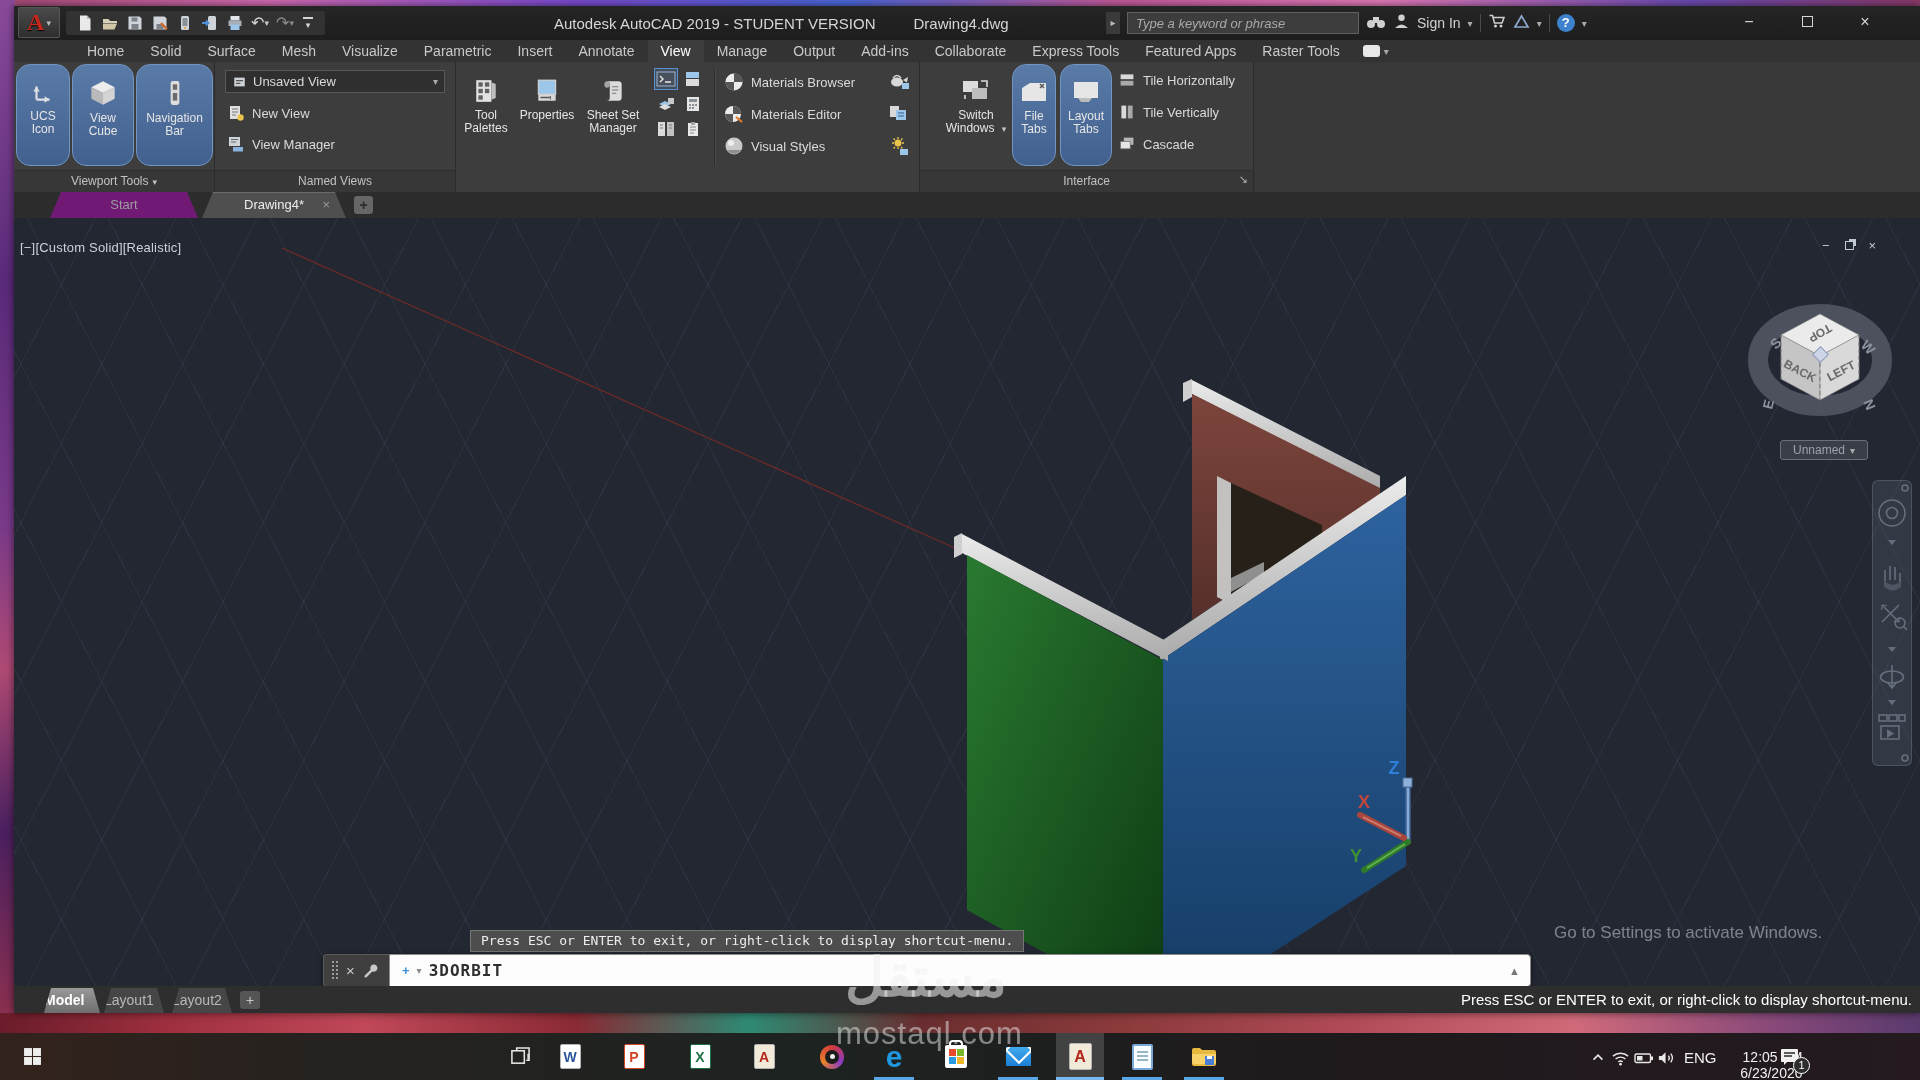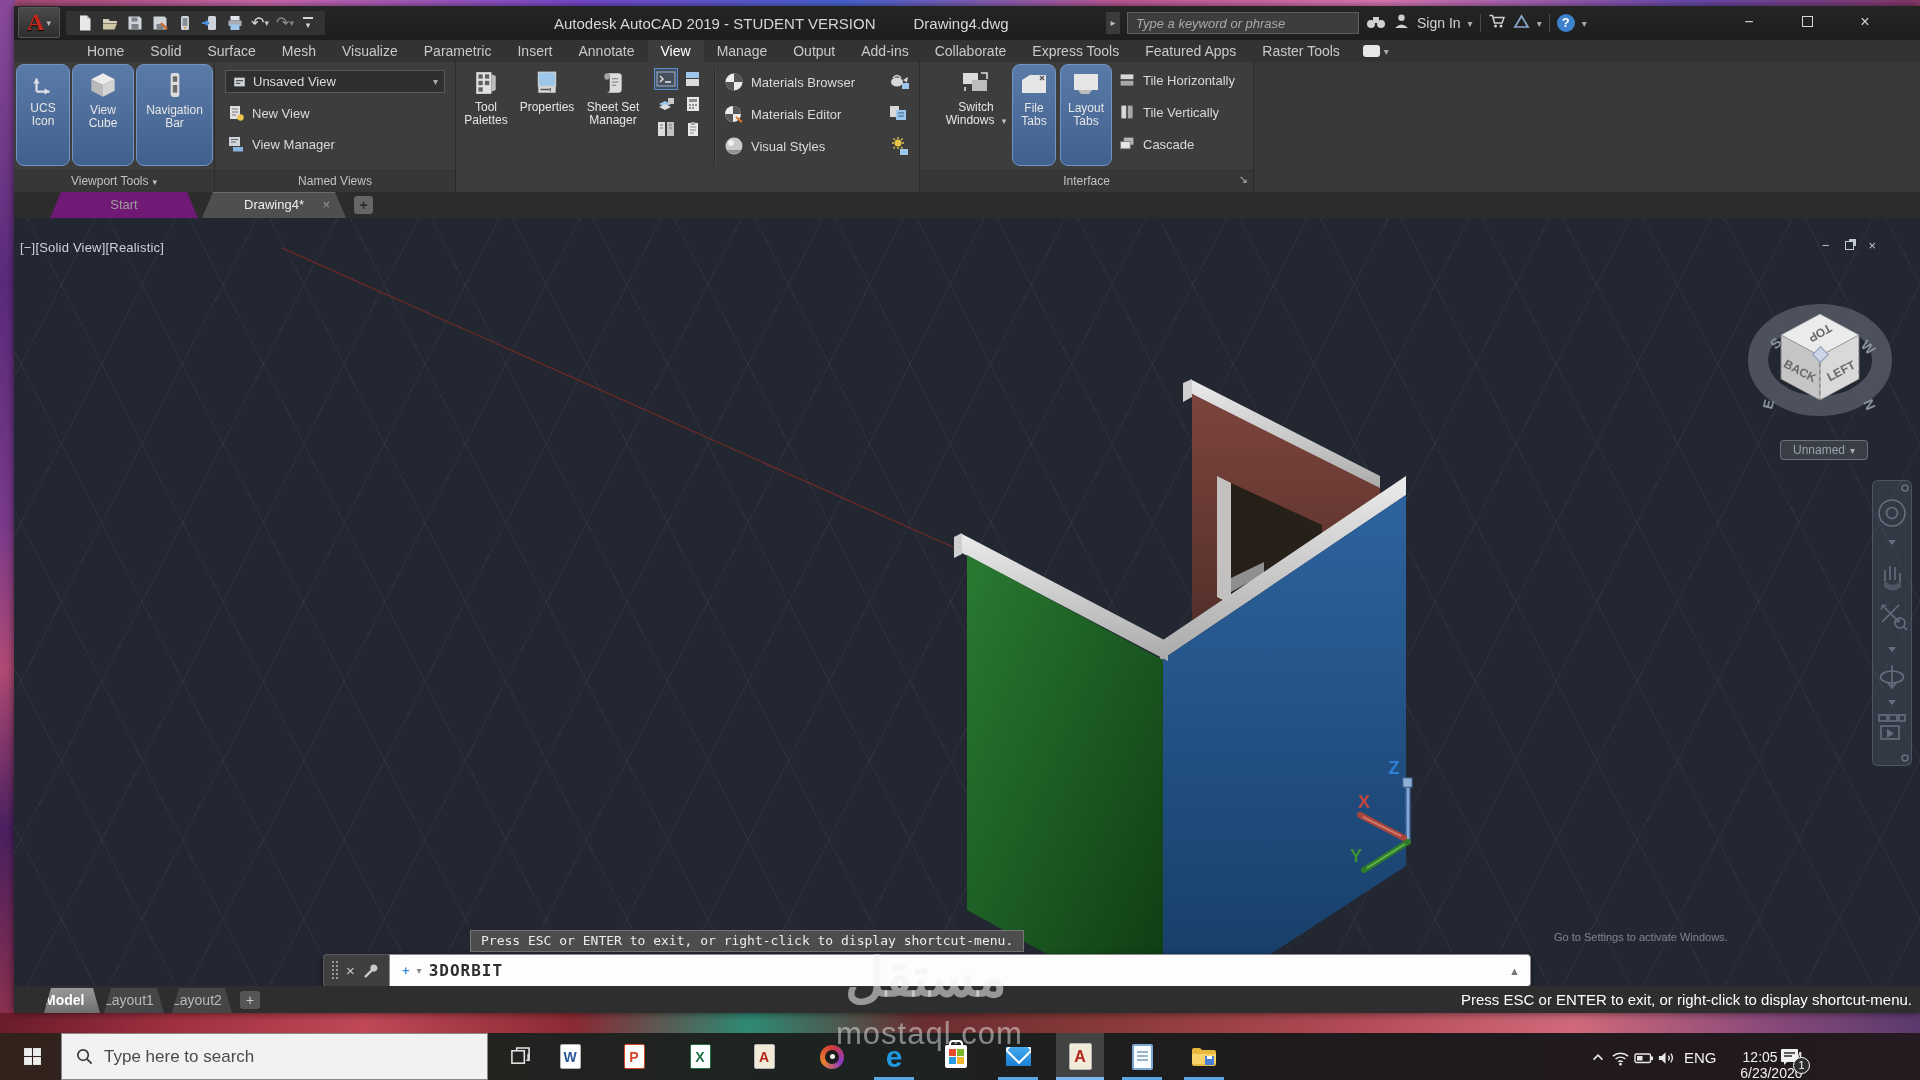--- a/index.html
+++ b/index.html
@@ -48,21 +48,21 @@
   .rtab{padding:0 13px;font-size:14px;line-height:22px;color:#c9c9c9;white-space:nowrap}
   .rtab.on{background:#3d3d3d;color:#fff}
   .tab-extra{display:flex;align-items:center;gap:4px;margin-left:10px}
   .tab-blob{width:17px;height:12px;background:#e8e8e8;border-radius:3px}
   
   .ribbon{position:absolute;left:0;top:56px;width:100%;height:130px;background:#383838}
   .panel{position:absolute;top:0;height:130px;background:#3d3d3d;border-right:1px solid #2b2b2b}
   .pfoot{position:absolute;left:0;bottom:0;width:100%;height:22px;background:#373737;border-top:1px solid #2f2f2f;text-align:center;font-size:12px;color:#c2c2c2;line-height:21px}
   .pf-c{font-size:9px;color:#c2c2c2;margin-left:4px}
   .launcher{position:absolute;right:5px;bottom:2px;font-size:11px;color:#b5b5b5}
-  .bigbtn{display:flex;flex-direction:column;align-items:center;justify-content:flex-start;font-size:12px;color:#e6e6e6;line-height:13px;text-align:center;padding-top:6px;border-radius:8px}
+  .bigbtn{display:flex;flex-direction:column;align-items:center;justify-content:flex-start;font-size:12px;color:#e6e6e6;line-height:13px;text-align:center;padding-top:14px;border-radius:14px}
   .bigbtn svg{margin-bottom:5px}
   .hl{background:linear-gradient(#5a7aa8,#41608e);border:1px solid #7096c6}
   .vtwrap{position:absolute;left:2px;top:2px;display:flex;gap:2px}
   .nv-dd{position:absolute;left:10px;top:8px;width:220px;height:23px;background:#2f2f2f;border:1px solid #585858;display:flex;align-items:center;gap:6px;padding:0 6px;font-size:13px;color:#dadada}
   .nv-dd .sp{flex:1}
   .rowbtn{position:absolute;display:flex;align-items:center;gap:7px;font-size:13px;color:#dadada;white-space:nowrap}
   .sgrid{position:absolute;left:198px;top:6px;display:grid;grid-template-columns:24px 24px;grid-auto-rows:22px;gap:3px}
   .sg{display:flex;align-items:center;justify-content:center;border:1px solid transparent}
   .sg.sel{border:1px solid #5a8fd0;background:rgba(90,143,208,.22)}
   .vsep{position:absolute;top:6px;bottom:26px;width:1px;background:#2e2e2e;box-shadow:1px 0 0 #4a4a4a}
@@ -91,21 +91,21 @@
   .cmd-left{width:66px;background:#3f3f3f;border:1px solid #5a5a5a;border-right:none;border-radius:4px 0 0 4px;display:flex;align-items:center;gap:8px;padding:0 7px}
   .cmd-grip{width:7px;height:21px;background-image:radial-gradient(#9a9a9a 1px,transparent 1.2px);background-size:4px 4px}
   .cmd-x{color:#c9c9c9;font-size:15px}
   .cmd-white{flex:1;background:#fdfdfd;border:1px solid #8a8a8a;border-radius:0 4px 4px 0;display:flex;align-items:center;gap:7px;padding:0 12px;position:relative}
   .cmd-plus{color:#3a8fd8;font-size:13px;font-weight:bold}
   .cmd-c{color:#8a8a8a;font-size:10px}
   .cmd-text{font-family:"DejaVu Sans Mono",monospace;font-weight:bold;font-size:16px;color:#2d2d2d;letter-spacing:1px}
   .cmd-up{position:absolute;right:10px;color:#777;font-size:11px}
   .activate{left:1540px;top:705px;color:rgba(255,255,255,.48)}
   .activate .l1{font-size:26px}
-  .activate .l2{font-size:11px;margin-top:8px;color:rgba(255,255,255,.42)}
+  .activate .l2{font-size:17px;margin-top:0;color:rgba(255,255,255,.42)}
   
   .statusrow{position:absolute;left:0;top:980px;width:100%;height:27px;background:#2e2e2e}
   .mtab{position:absolute;top:2px;height:25px;font-size:14px;line-height:25px;text-align:left;clip-path:polygon(7px 0,calc(100% - 7px) 0,100% 100%,0 100%)}
   .mt-model{left:30px;width:56px;background:linear-gradient(#999,#6e6e6e);color:#fff;font-weight:bold}
   .mt-l1{left:90px;width:60px;background:#464646;color:#b9b9b9}
   .mt-l2{left:158px;width:60px;background:#464646;color:#b9b9b9}
   .mt-plus{position:absolute;left:226px;top:5px;width:20px;height:18px;background:#555;border-radius:3px;color:#c9c9c9;text-align:center;line-height:18px;font-size:14px}
   .st-msg{position:absolute;right:8px;top:0;font-size:15px;line-height:27px;color:#fff;white-space:nowrap}
   
   .wm1{position:absolute;left:845px;top:946px;font-size:54px;font-weight:bold;color:rgba(240,240,240,.55);z-index:60;direction:rtl}
@@ -588,21 +588,21 @@
           <polygon points="1767,117 1806,138 1806,182 1767,161" fill="#c5c5c5" stroke="#8f8f8f" stroke-width="0.6"></polygon>
           <polygon points="1845,117 1845,161 1806,182 1806,138" fill="#d9d9d9" stroke="#8f8f8f" stroke-width="0.6"></polygon>
           <path d="M1806 138 v44 M1767 117 v44 M1845 117 v44" stroke="#6f6f6f" stroke-width="0.8" stroke-dasharray="4 3" fill="none"></path>
           <rect x="1801" y="131" width="11" height="11" transform="rotate(45 1806.5 136.5)" fill="#ccd6e6" stroke="#8a97b8"></rect>
           <text class="vcf" x="1806" y="119" text-anchor="middle" transform="rotate(151 1806 115)">TOP</text>
           <text class="vcf" x="1786" y="157" text-anchor="middle" transform="rotate(28 1786 153)">BACK</text>
           <text class="vcf" x="1827" y="157" text-anchor="middle" transform="rotate(-28 1827 153)">LEFT</text>
         </g>
       </svg>
 
-      <div class="abs vp-label">[−][Solid View][Realistic]</div>
+      <div class="abs vp-label">[−][Custom Solid][Realistic]</div>
       <div class="abs vp-ctrls">
         <span>−</span>
         <span><span class="rbox"></span></span>
         <span>×</span>
       </div>
 
       <div class="abs ucs-btn">
         <span>Unnamed</span>
           <span class="ic-caret">▾</span>
       </div>
@@ -679,27 +679,20 @@
 
   <div class="taskbar">
     <div class="abs tb-start">
       <svg width="19" height="19" viewBox="0 0 18 18">
           <rect x="1" y="1" width="7.5" height="7.5" fill="#eee"></rect>
           <rect x="9.5" y="1" width="7.5" height="7.5" fill="#eee"></rect>
           <rect x="1" y="9.5" width="7.5" height="7.5" fill="#eee"></rect>
           <rect x="9.5" y="9.5" width="7.5" height="7.5" fill="#eee"></rect>
         </svg>
     </div>
-    <div class="abs tb-search">
-      <svg width="19" height="19" viewBox="0 0 20 20">
-          <circle cx="8.5" cy="8.5" r="5.5" stroke="#3a3a3a" fill="none" stroke-width="1.8"></circle>
-          <path d="M12.5 12.5 l5 5" stroke="#3a3a3a" stroke-width="1.8"></path>
-        </svg>
-      <input readonly="" placeholder="Type here to search" style="">
-    </div>
     <div class="slot" style="left:496px">
       <svg width="21" height="21" viewBox="0 0 22 22">
           <rect x="2" y="5" width="13" height="13" fill="none" stroke="#e8e8e8" stroke-width="1.6"></rect>
           <path d="M7 5 v-3 h13 v13 h-3" stroke="#e8e8e8" fill="none" stroke-width="1.6"></path>
           <path d="M19 8 v6" stroke="#e8e8e8" stroke-width="1.6"></path>
         </svg>
     </div>
     <div class="slot" style="left:546px">
         <span class="doc-ic" style="color:#2b579a">W</span>
       </div>

